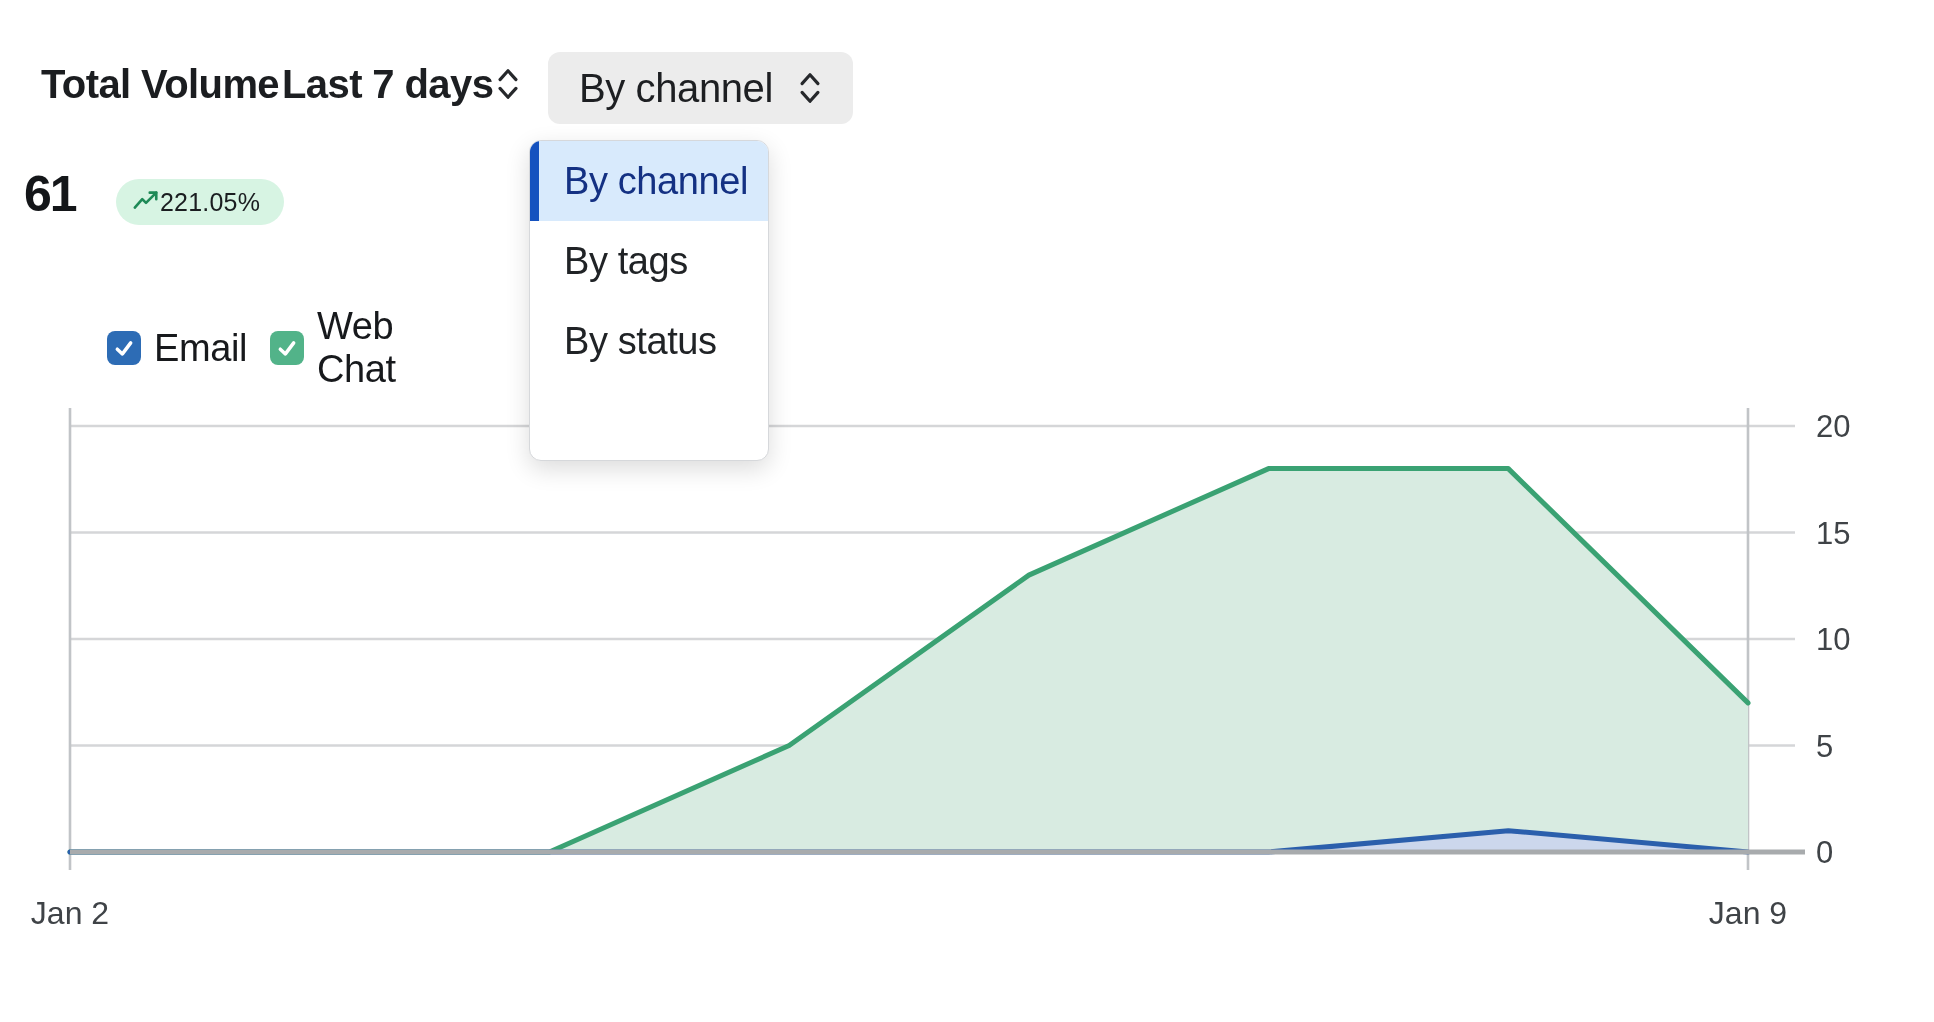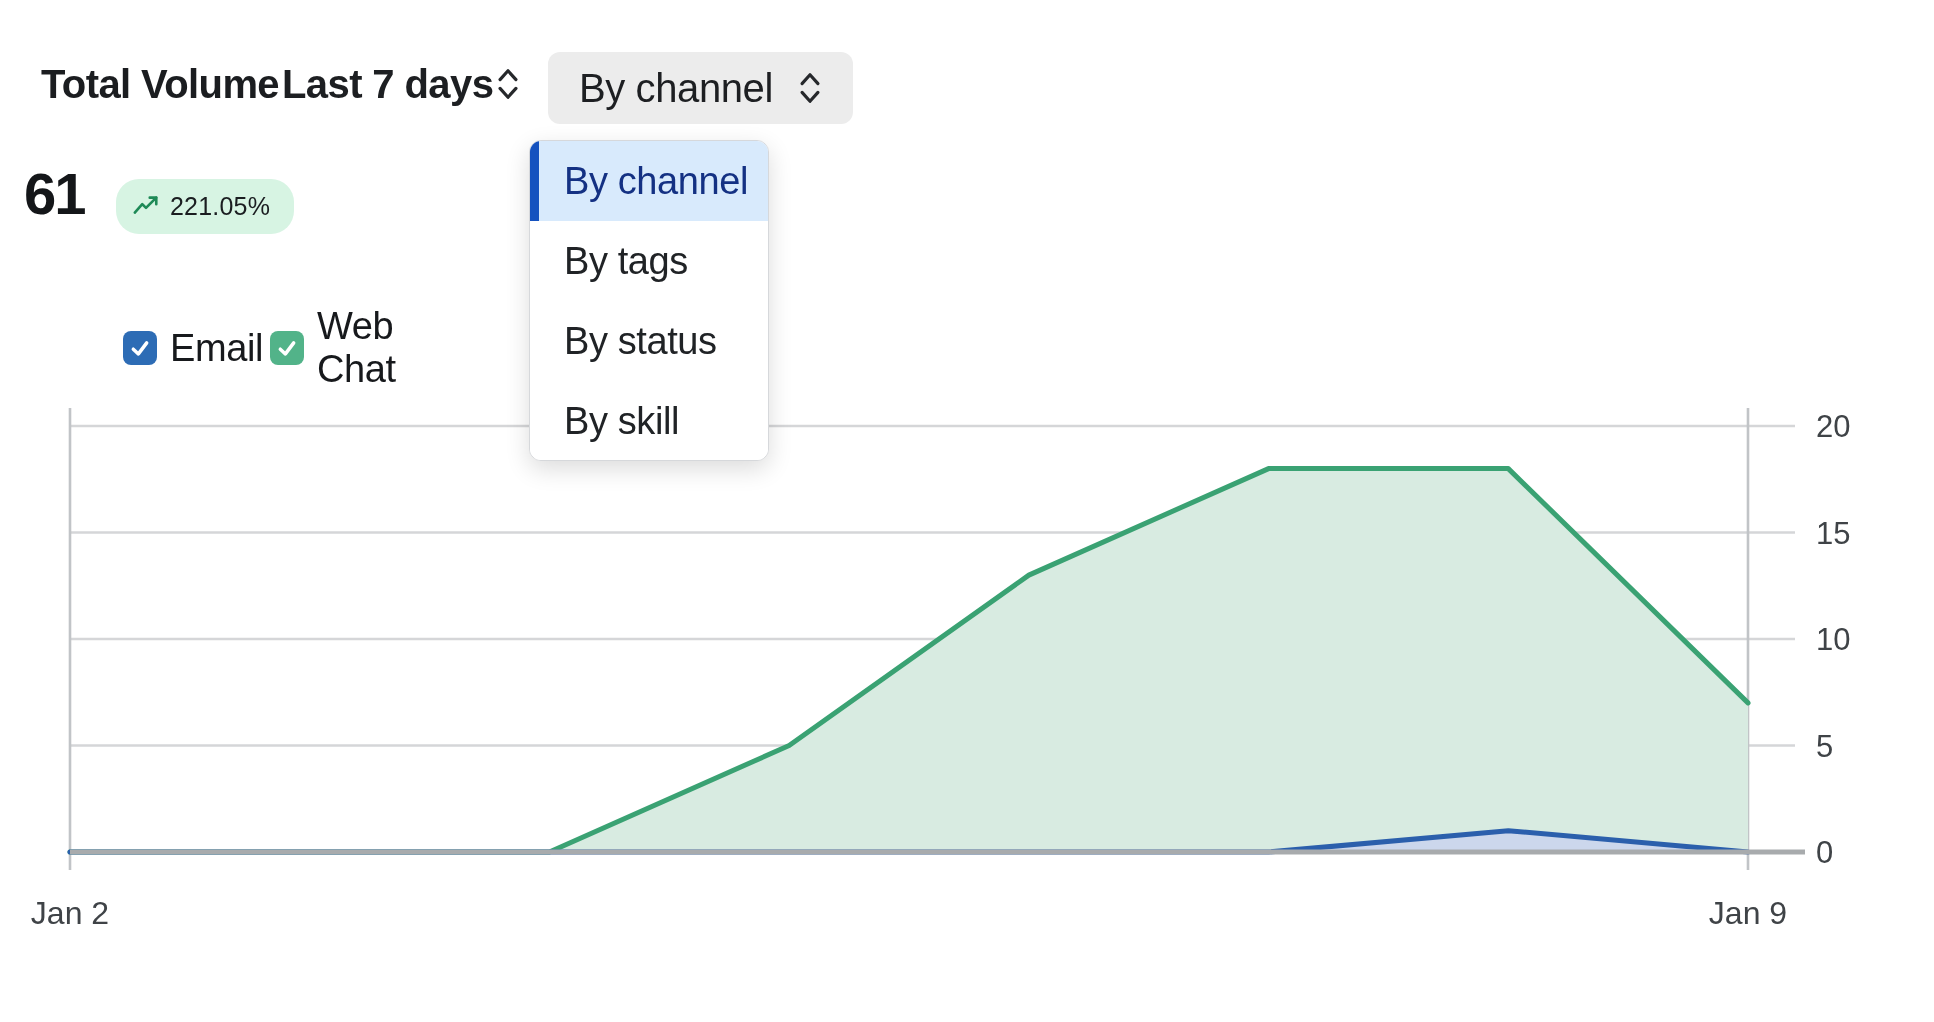--- a/index.html
+++ b/index.html
@@ -31,34 +31,34 @@
     background:#ececec; border:none; border-radius:12px;
     display:flex; align-items:center; gap:22px;
     padding:0 28px 0 31px; cursor:pointer;
     font-family:inherit; font-size:40px; font-weight:500; letter-spacing:-0.4px; color:#1d1f22;
   }
 
   
   .stat-row { position:absolute; left:0; top:150px; height:90px; z-index:2; }
   .big-number {
     position:absolute; left:24px; top:8px;
-    font-size:58px; line-height:72px; font-weight:600; letter-spacing:-2px; color:#141619;
+    font-size:50px; line-height:72px; font-weight:600; letter-spacing:-2px; color:#141619;
   }
   .trend-badge {
-    position:absolute; left:116px; top:29px; height:55px;
+    position:absolute; left:116px; top:29px; height:46px;
     background:#d7f4e3; border-radius:23px;
-    display:inline-flex; align-items:center; gap:10px; padding:0 24px 0 16px;
+    display:inline-flex; align-items:center; padding:0 24px 0 16px;
   }
   .trend-badge svg { width:28px; height:28px; display:block; }
   .trend-badge .pct { font-size:25px; font-weight:500; color:#1a1d20; letter-spacing:0.2px; }
 
   
   .legend { position:absolute; left:0; top:330px; height:38px; z-index:2; }
   .legend-item { position:absolute; top:0; height:36px; display:flex; align-items:center; gap:13px; cursor:pointer; }
-  .legend-item.email { left:88px;padding-left:35px; }
+  .legend-item.email { left:72px;padding-left:35px; }
   .legend-item.webchat { left:222px;padding-left:48px; }
   .checkbox {
     width:34px; height:34px; border-radius:8px; flex:0 0 auto;
     display:flex; align-items:center; justify-content:center;
   }
   .checkbox svg { width:26px; height:26px; display:block; }
   .legend-label { font-size:38px; letter-spacing:-0.4px; color:#17191c; }
 
   
   .dropdown {
@@ -161,18 +161,15 @@
     <div class="dd-item selected">
       <span class="sel-bar"></span>
       <span>By channel</span>
     </div>
     <div class="dd-item">
       <span>By tags</span>
     </div>
     <div class="dd-item">
       <span>By status</span>
     </div>
-    <div class="dd-item">
-      <span>By skill</span>
-    </div>
   </div>
 
 </div>
 
 </body></html>

